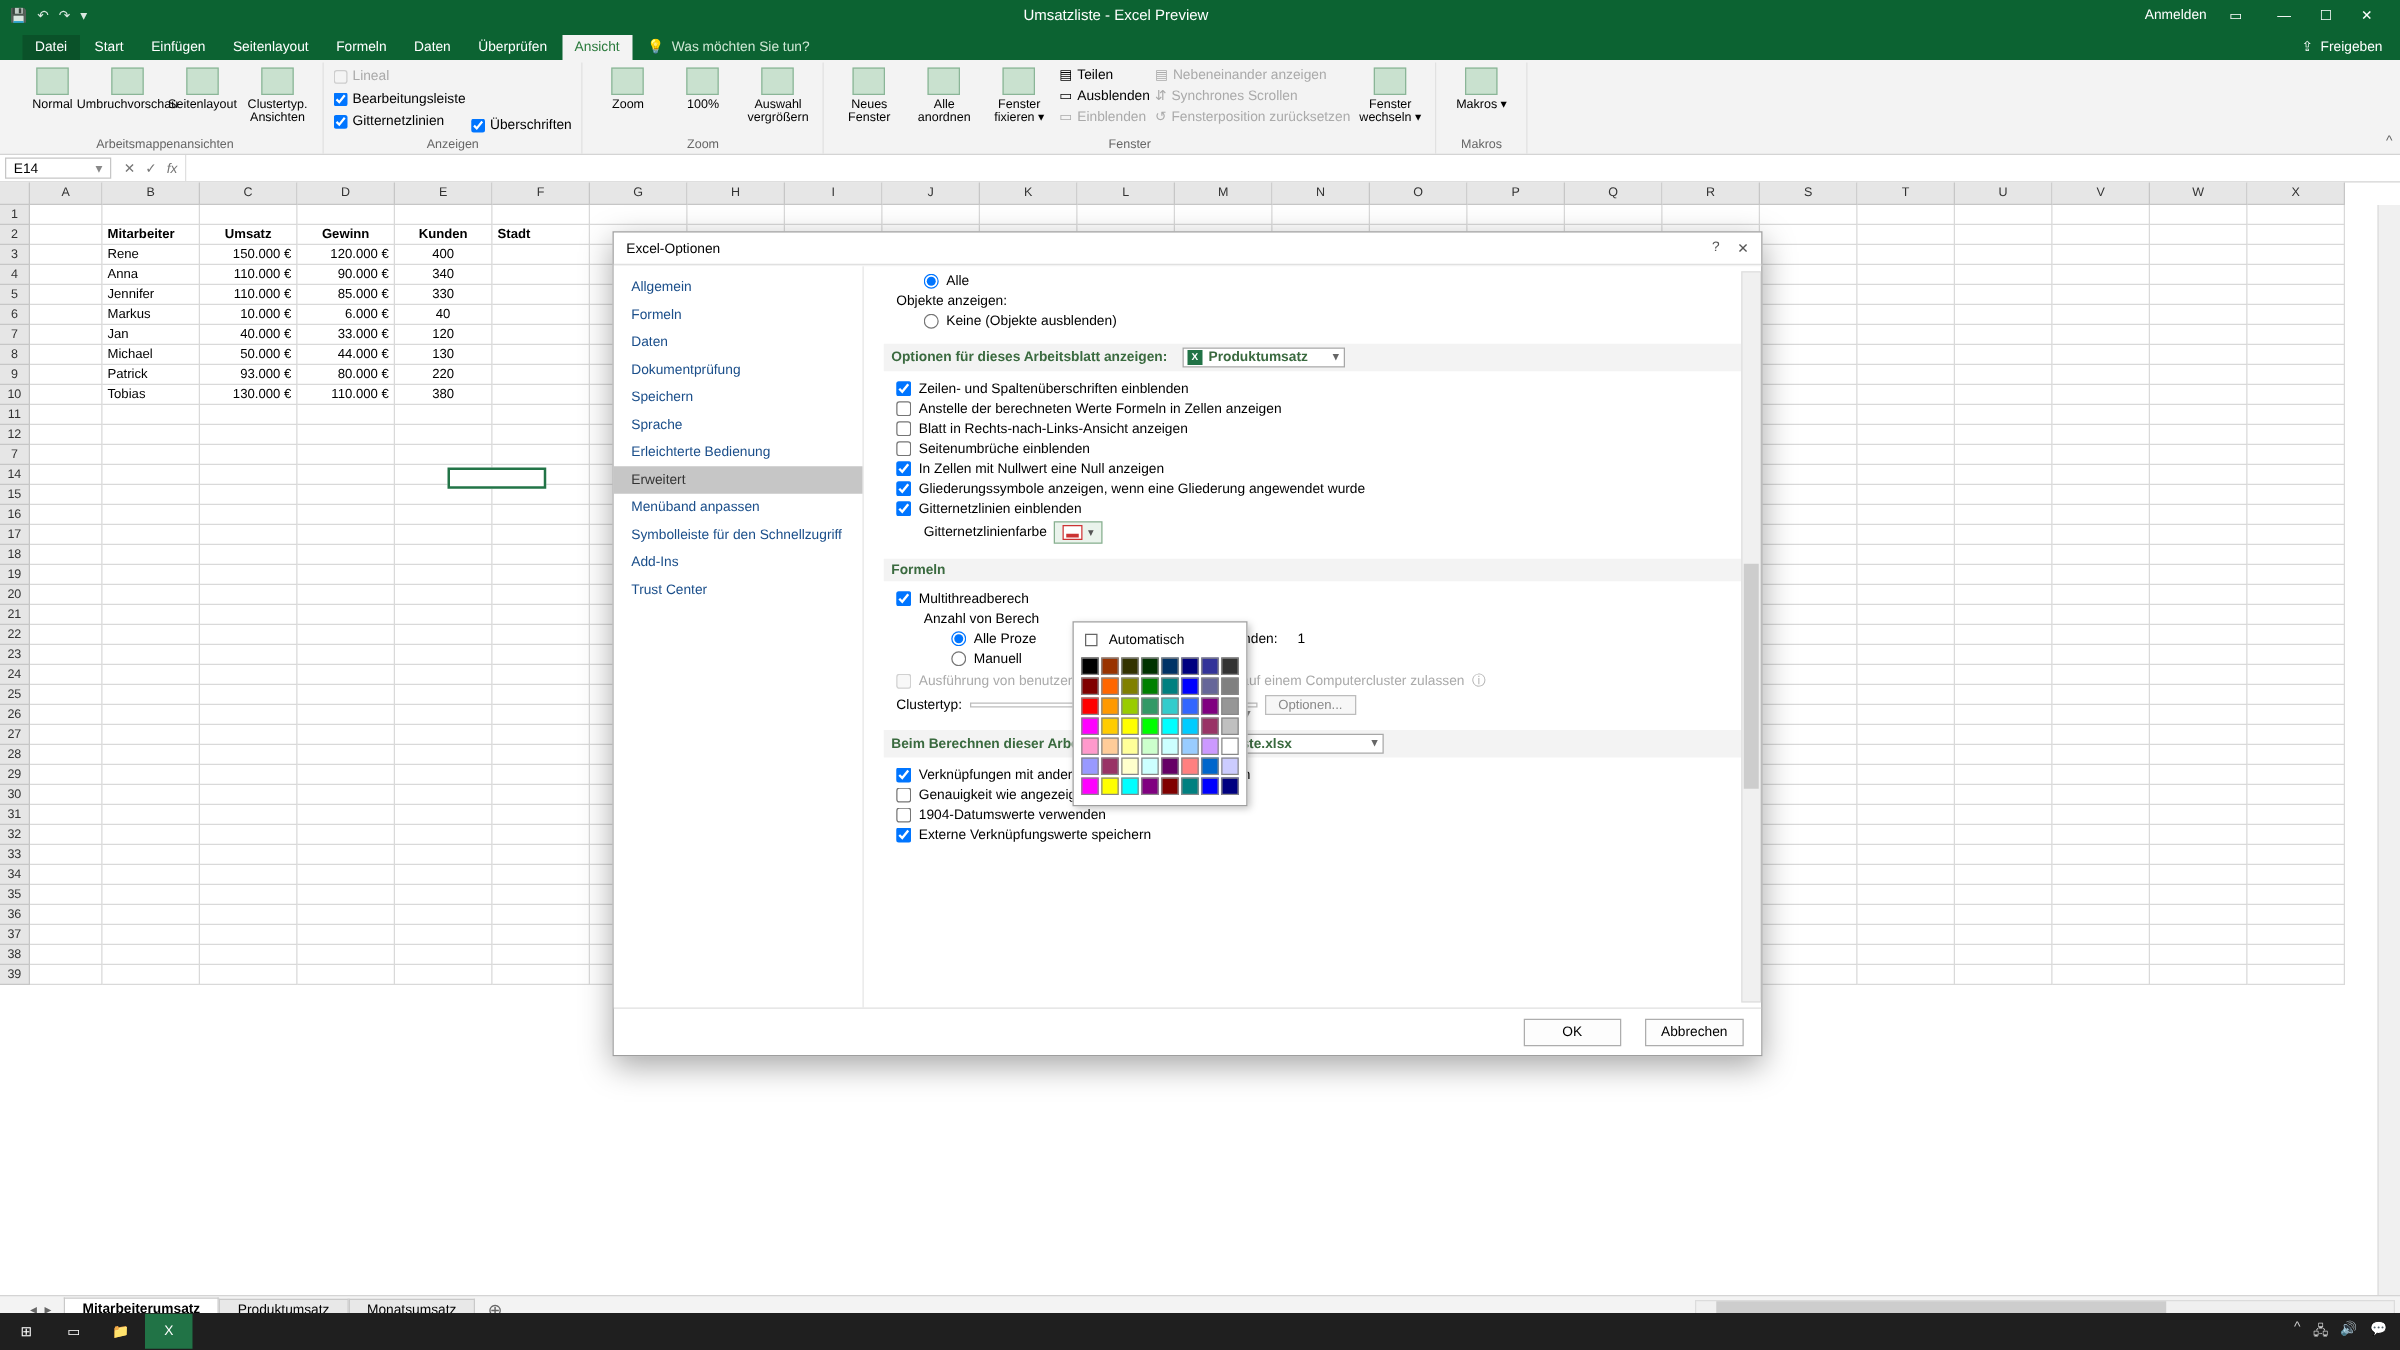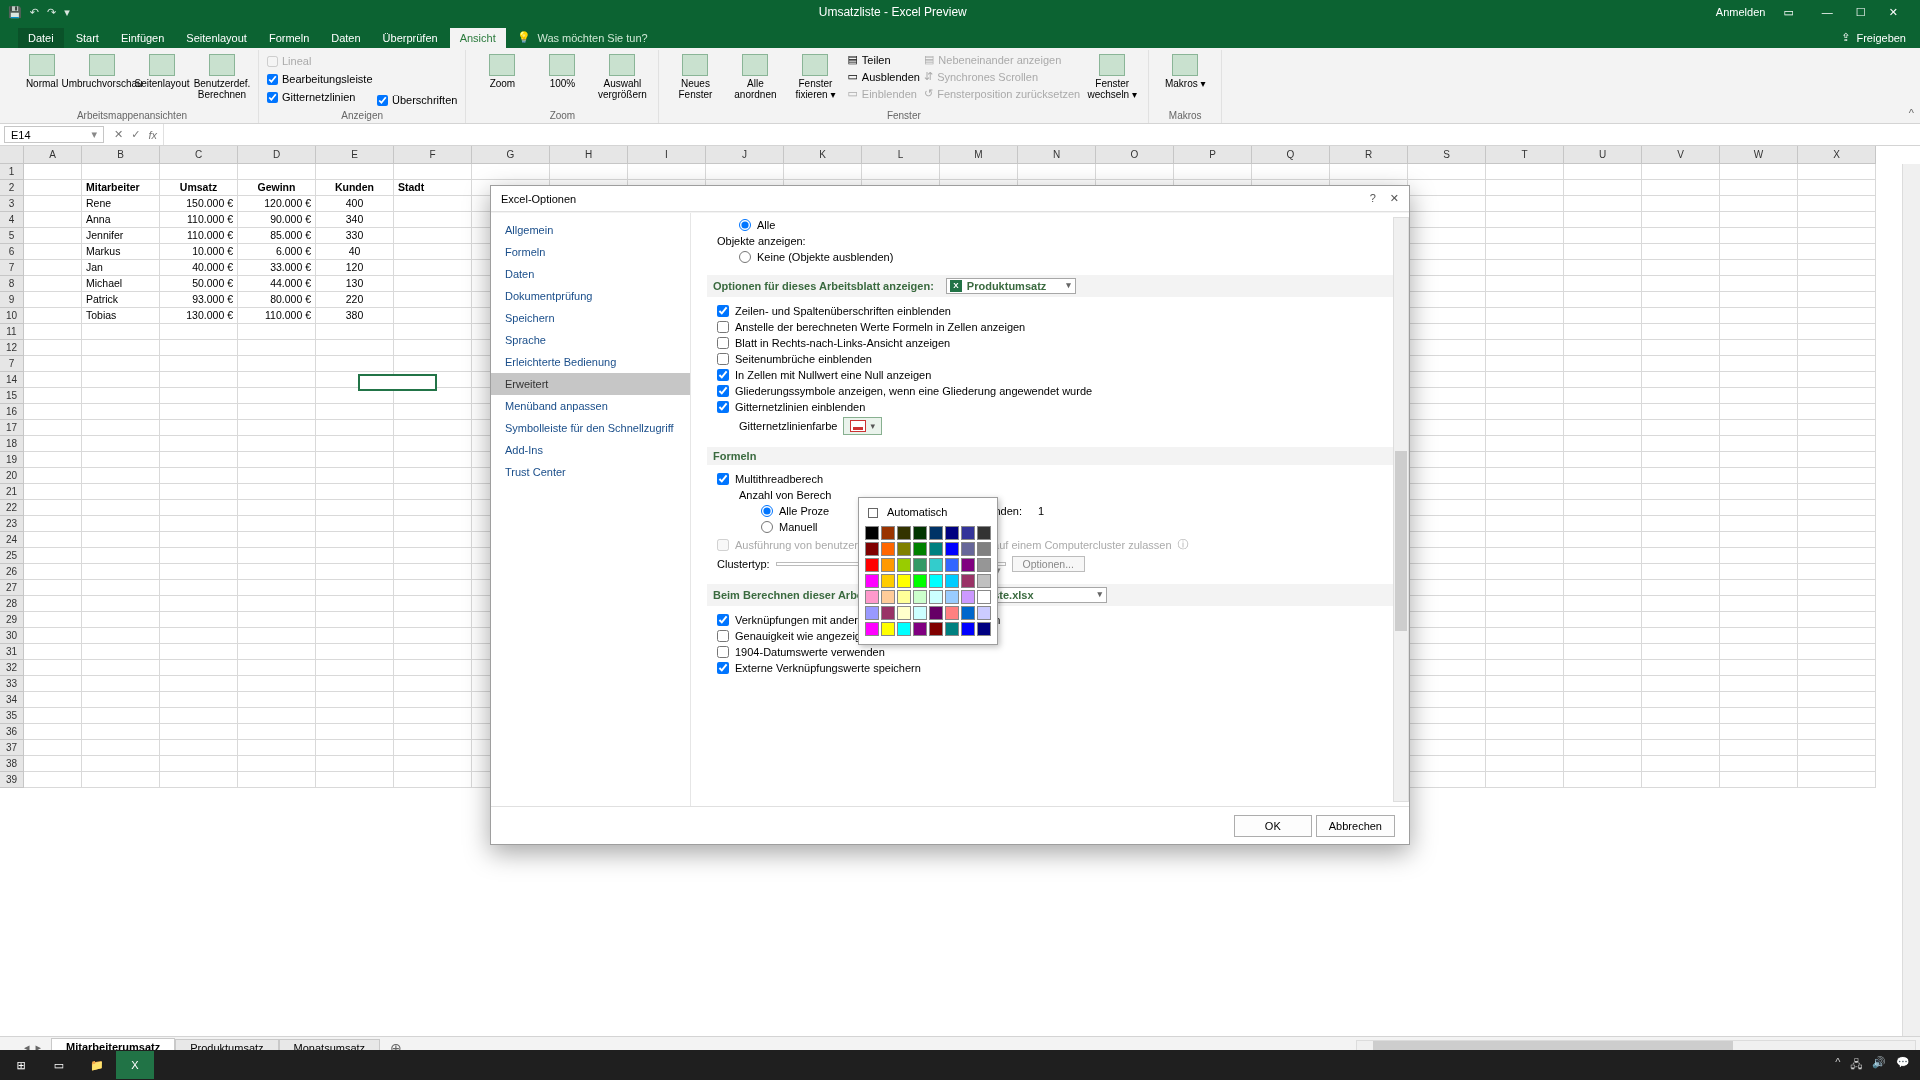--- a/index.html
+++ b/index.html
@@ -28,21 +28,21 @@
 .rgrp .lbl { text-align:center; font-size:10px; color:#666; padding-bottom:2px;}
 .rbtn-big { width:56px; display:flex; flex-direction:column; align-items:center; gap:2px; padding-top:4px; }
 .rbtn-big .ico { width:26px; height:22px; background:#c9e1cf; border:1px solid #8ab597; }
 .rbtn-big .t { font-size:10px; text-align:center; line-height:1.1; }
 .rchk { display:flex; align-items:center; gap:4px; font-size:10px; padding:1px 0; }
 .rchk input { width:11px; height:11px; }
 .collapse-ribbon { position:absolute; right:6px; bottom:4px; color:#666; }
 
 
 .fmbar { height:22px; border-bottom:1px solid #d4d4d4; display:flex; align-items:center; background:#fff;}
-.namebox { width:100px; border:1px solid #c6c6c6; margin:2px 4px; padding:1px 6px; display:flex; justify-content:space-between; align-items:flex-end;}
+.namebox { width:85px; border:1px solid #c6c6c6; margin:2px 4px; padding:1px 6px; display:flex; justify-content:space-between; align-items:flex-end;}
 .fxbtns { display:flex; gap:8px; padding:0 6px; color:#777; border-right:1px solid #e0e0e0; height:100%; align-items:center;}
 .fxinput { flex:1; padding:0 6px; color:#333; }
 
 
 .gridwrap { position:absolute; top:146px; left:0; right:0; bottom:40px; }
 .corner { position:absolute; left:0; top:0; width:24px; height:18px; background:#e6e6e6; border-right:1px solid #c6c6c6; border-bottom:1px solid #c6c6c6;}
 .colhdrs { position:absolute; left:24px; top:0; right:18px; height:18px; display:flex; }
 .colhdr { width:78px; background:#e6e6e6; border-right:1px solid #c6c6c6; border-bottom:1px solid #c6c6c6; text-align:center; line-height:18px; font-size:10px; color:#333;}
 .colhdr.col-A{width:58px;}
 .rowhdrs { position:absolute; left:0; top:18px; width:24px; bottom:0; }
@@ -92,21 +92,21 @@
 .optline { display:flex; align-items:center; gap:6px; padding:2px 0 2px 10px; font-size:11px;}
 .optline input[type=checkbox],.optline input[type=radio]{width:12px;height:12px;}
 .optline.indent{padding-left:32px;}
 .optline.indent2{padding-left:54px;}
 .dropdown{border:1px solid #a7a7a7;background:#fff;padding:1px 18px 1px 20px;position:relative;min-width:130px;font-size:10.5px;}
 .dropdown::after{content:"▾";position:absolute;right:4px;top:1px;color:#666;font-size:9px;}
 .dropdown .xicon{position:absolute;left:3px;top:1px;width:12px;height:12px;background:#217346;color:#fff;font-size:8px;text-align:center;line-height:12px;font-weight:bold;}
 .colorbtn{border:1px solid #88b090;background:#eaf3ec;padding:2px 6px;display:flex;align-items:center;gap:4px;}
 .colorbtn .sw{width:16px;height:12px;background:#fff;border:1px solid #c33;position:relative;}
 .colorbtn .sw::after{content:"";position:absolute;left:2px;right:2px;bottom:1px;height:3px;background:#c33;}
-.dlg-footer{height:38px;border-top:1px solid #e0e0e0;display:flex;justify-content:flex-end;align-items:center;gap:4px;padding-right:14px;}
+.dlg-footer{height:38px;border-top:1px solid #e0e0e0;display:flex;justify-content:flex-end;align-items:center;gap:19px;padding-right:14px;}
 .dlg-footer button{min-width:78px;padding:4px 12px;border:1px solid #adadad;background:#fdfdfd;font-size:11px;}
 .disabled{color:#aaa;}
 .textfield{border:1px solid #bcbcbc;padding:1px 4px;min-width:230px;font-size:11px;background:#fff;}
 .minibtn{border:1px solid #bcbcbc;background:#f7f7f7;padding:1px 10px;font-size:10.5px;color:#888;}
 
 
 .colorpicker{position:absolute;left:858px;top:497px;width:140px;background:#fff;border:1px solid #9e9e9e;box-shadow:2px 2px 6px rgba(0,0,0,.25);z-index:60;padding:4px;}
 .colorpicker .auto{padding:3px 4px;font-size:10.5px;border:1px solid transparent;}
 .colorpicker .grid{display:grid;grid-template-columns:repeat(8,14px);gap:2px;padding:4px 2px;}
 .colorpicker .sw{width:14px;height:14px;border:1px solid #888;}
@@ -162,21 +162,21 @@
       <div class="rbtn-big">
           <div class="ico"></div>
           <div class="t">Umbruchvorschau</div>
         </div>
       <div class="rbtn-big">
           <div class="ico"></div>
           <div class="t">Seitenlayout</div>
         </div>
       <div class="rbtn-big">
           <div class="ico"></div>
-          <div class="t">Benutzerdef. Berechnen</div>
+          <div class="t">Clustertyp. Ansichten</div>
         </div>
     </div>
     <div class="lbl">Arbeitsmappenansichten</div>
   </div>
   <div class="rgrp">
     <div class="row" style="flex-direction:column;padding-top:4px;">
       <label class="rchk disabled">
           <input type="checkbox" disabled="" style="">
           <span>Lineal</span>
         </label>

